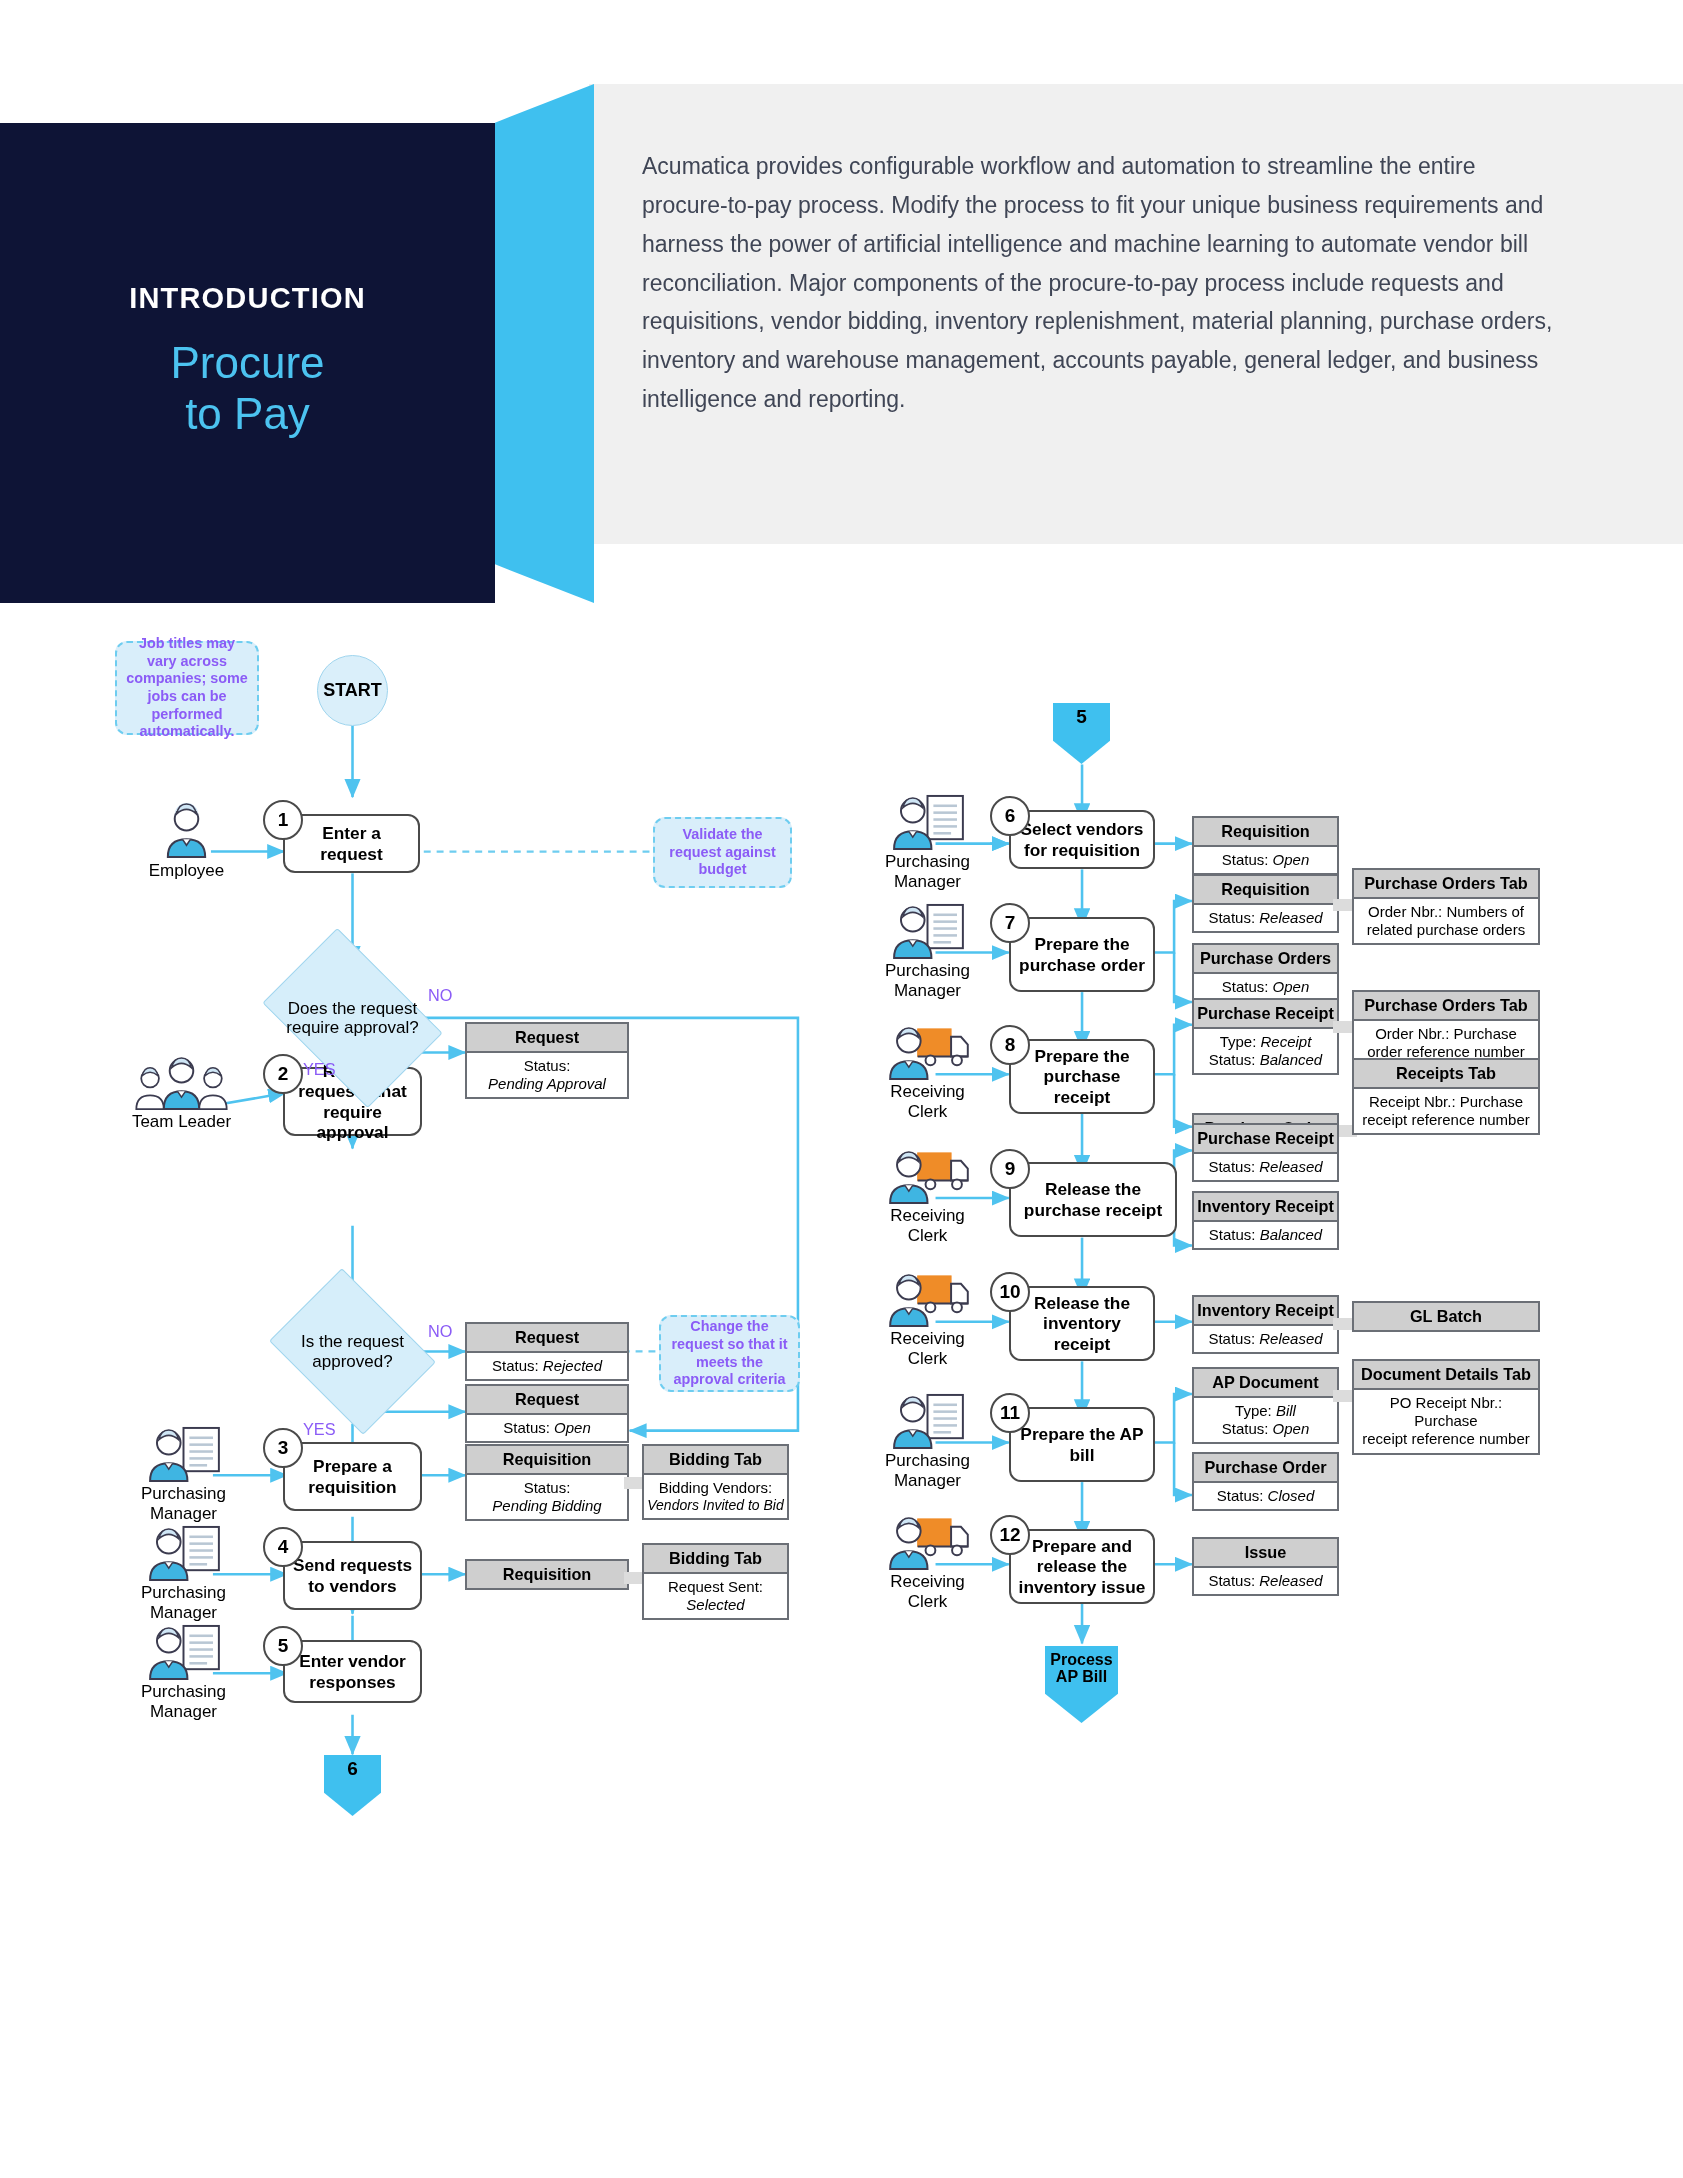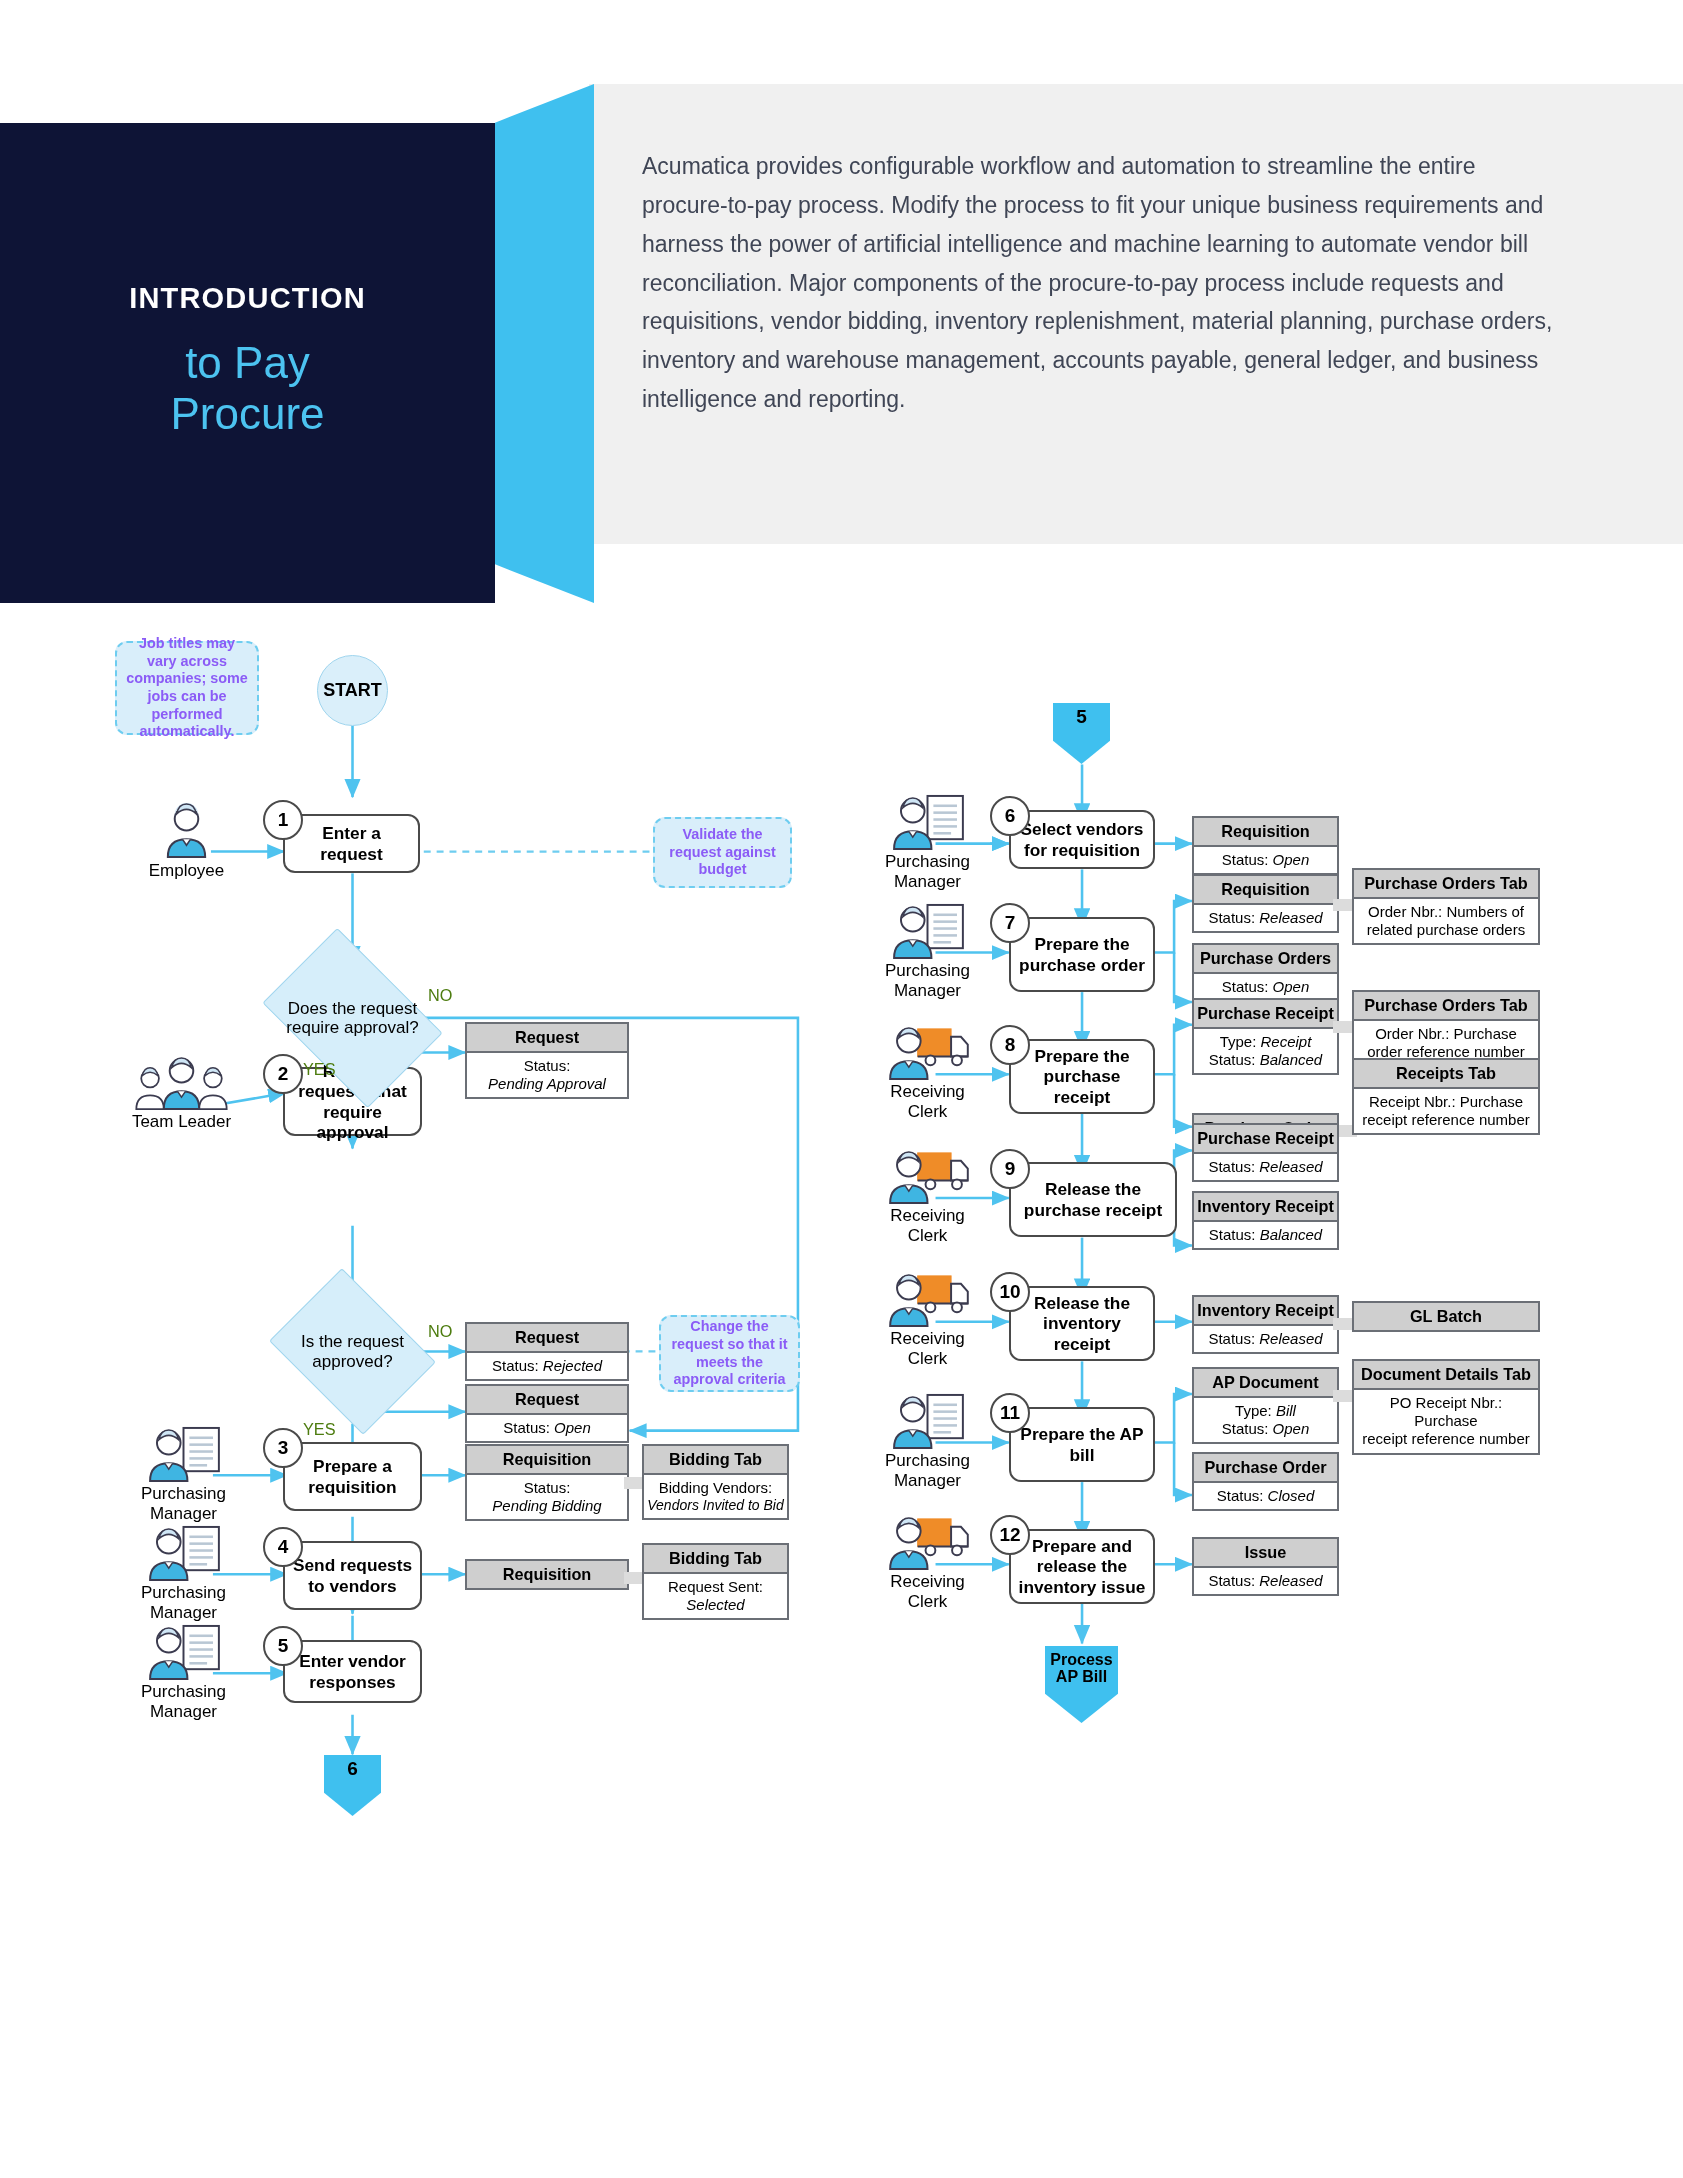--- a/index.html
+++ b/index.html
@@ -75,21 +75,21 @@
     z-index:3;
   }
   .decision .dtxt { position:relative; z-index:2; }
   .decision .dshape {
     position:absolute; left:0; top:0; width:100%; height:100%;
     background:#d6eefa; border:1px solid #9fd5ee;
     transform:rotate(45deg); transform-origin:center;
     border-radius:3px;
   }
   .yn {
-    position:absolute; font-size:16.3px; color:#4d7c0f; z-index:5;
+    position:absolute; font-size:16.3px; color:#8b5cf6; z-index:5;
   }
   .startnode {
     position:absolute; width:71px; height:71px; border-radius:50%;
     background:#daeffa; border:1.5px solid #9fd5ee;
     display:flex; align-items:center; justify-content:center;
     font-size:18px; font-weight:bold; color:#000;
   }
   .connector {
     position:absolute; width:57px; height:61px;
     background:#3fc0ef;
@@ -141,22 +141,22 @@
 <body>
 
 <div id="header">
   <div id="header-grey"></div>
   <div id="header-navy"></div>
   <svg id="header-wedge" viewBox="0 0 100 524" preserveAspectRatio="none">
     <polygon points="0,39 100,0 100,524 0,485" fill="#3fc0ef"></polygon>
   </svg>
   <div id="intro-kicker">INTRODUCTION</div>
   <div id="intro-title">
+    <div>Procure</div>
     <div>to Pay</div>
-    <div>Procure</div>
   </div>
   <div id="intro-paragraph">Acumatica provides configurable workflow and automation to streamline the entire procure-to-pay process. Modify the process to fit your unique business requirements and harness the power of artificial intelligence and machine learning to automate vendor bill reconciliation. Major components of the procure-to-pay process include requests and requisitions, vendor bidding, inventory replenishment, material planning, purchase orders, inventory and warehouse management, accounts payable, general ledger, and business intelligence and reporting.</div>
 </div>
 
 <div id="flow">
 
 <svg id="flow-svg" viewBox="0 0 1700 1580" width="1683" height="1564">
   <defs>
     <marker id="ah" markerWidth="9" markerHeight="9" refX="7.2" refY="3.2" orient="auto">
       <path d="M0,0 L7.6,3.2 L0,6.4 z" fill="#4fc3ef"></path>

